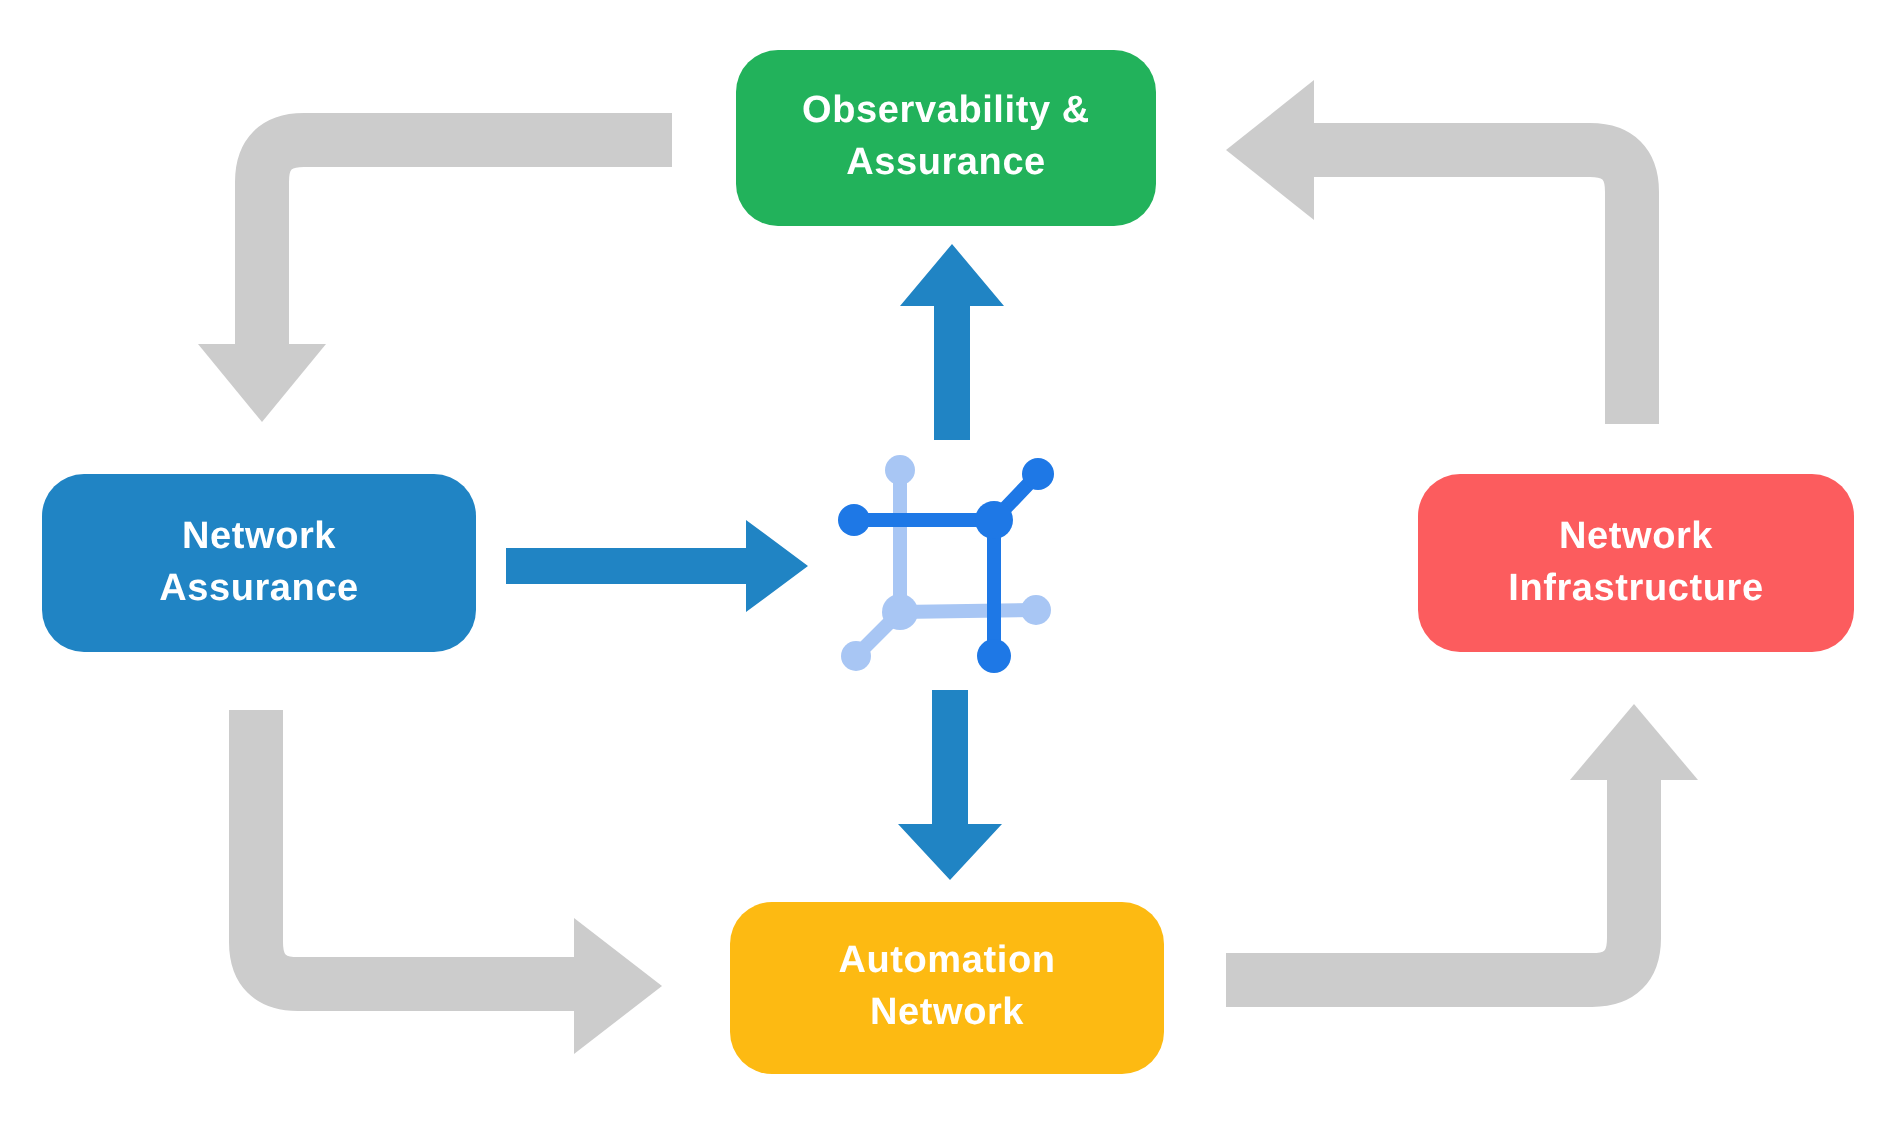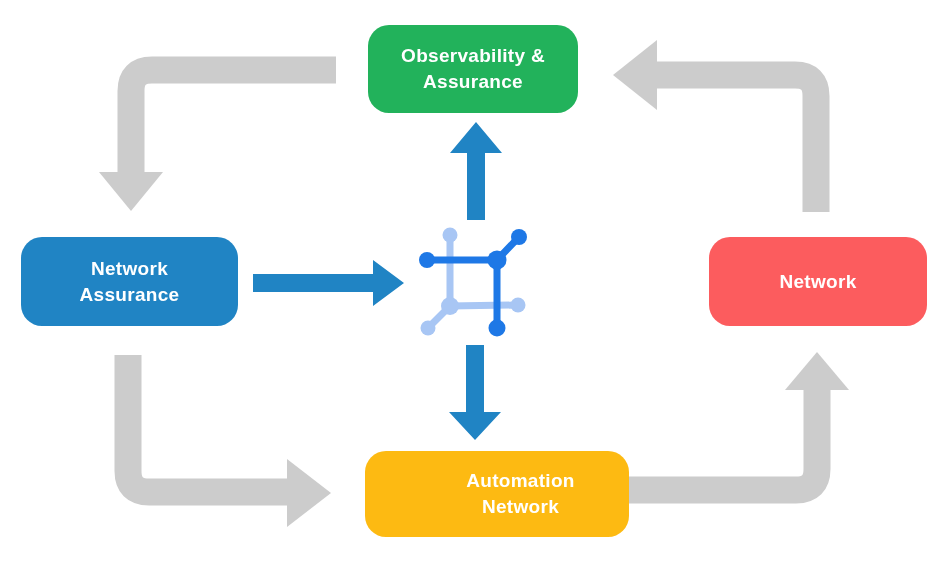--- a/index.html
+++ b/index.html
@@ -12,21 +12,21 @@
   .node{
     position:absolute;border-radius:21px;
     display:flex;flex-direction:column;align-items:center;justify-content:center;
     color:#ffffff;font-size:19px;font-weight:700;line-height:26px;
     text-align:center;letter-spacing:.3px;
   }
   .node span{display:block;}
   .node-green{left:368px;top:25px;width:210px;height:88px;background:#22B25B;}
   .node-blue{left:21px;top:237px;width:217px;height:89px;background:#2084C4;}
   .node-red{left:709px;top:237px;width:218px;height:89px;background:#FC5C5E;}
-  .node-yellow{left:365px;top:451px;width:217px;height:86px;background:#FDBA12;padding-left:47px;}
+  .node-yellow{left:365px;top:451px;width:217px;height:86px;background:#FDBA12;}
   .gray-elbow{fill:none;stroke:#CCCCCC;stroke-width:27;}
   .gray-head{fill:#CCCCCC;}
   .blue-arrow{fill:#2084C4;}
   .icon-light{stroke:#A8C6F4;}
   .icon-dark{stroke:#1E78E6;}
   .icon-light-fill{fill:#A8C6F4;}
   .icon-dark-fill{fill:#1E78E6;}
   .icon-line{stroke-width:7;fill:none;stroke-linecap:round;}
   .center-icon{position:absolute;left:416px;top:220px;}
 </style>
@@ -91,20 +91,21 @@
     <span>Assurance</span>
   </div>
 
   <div class="node node-blue">
     <span>Network</span>
     <span>Assurance</span>
   </div>
 
   <div class="node node-red">
     <span>Network</span>
+    <span>Infrastructure</span>
   </div>
 
   <div class="node node-yellow">
     <span>Automation</span>
     <span>Network</span>
   </div>
 
 </div>
 
 </body></html>

